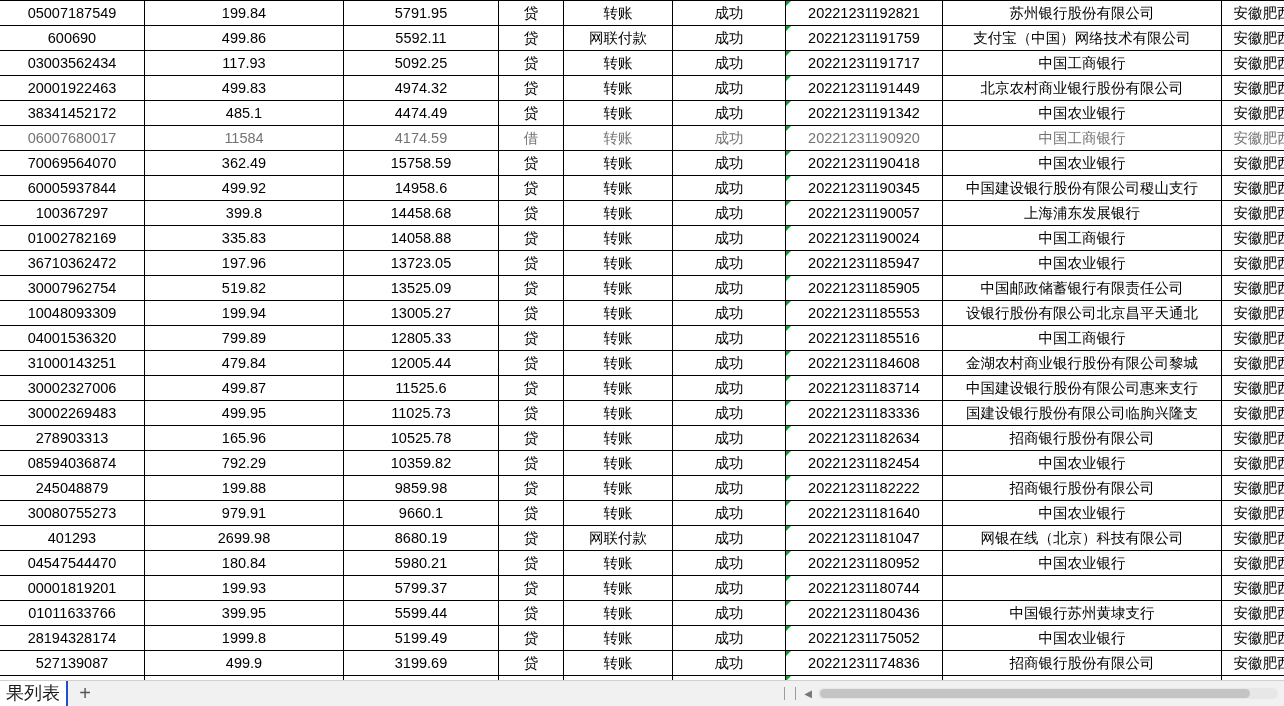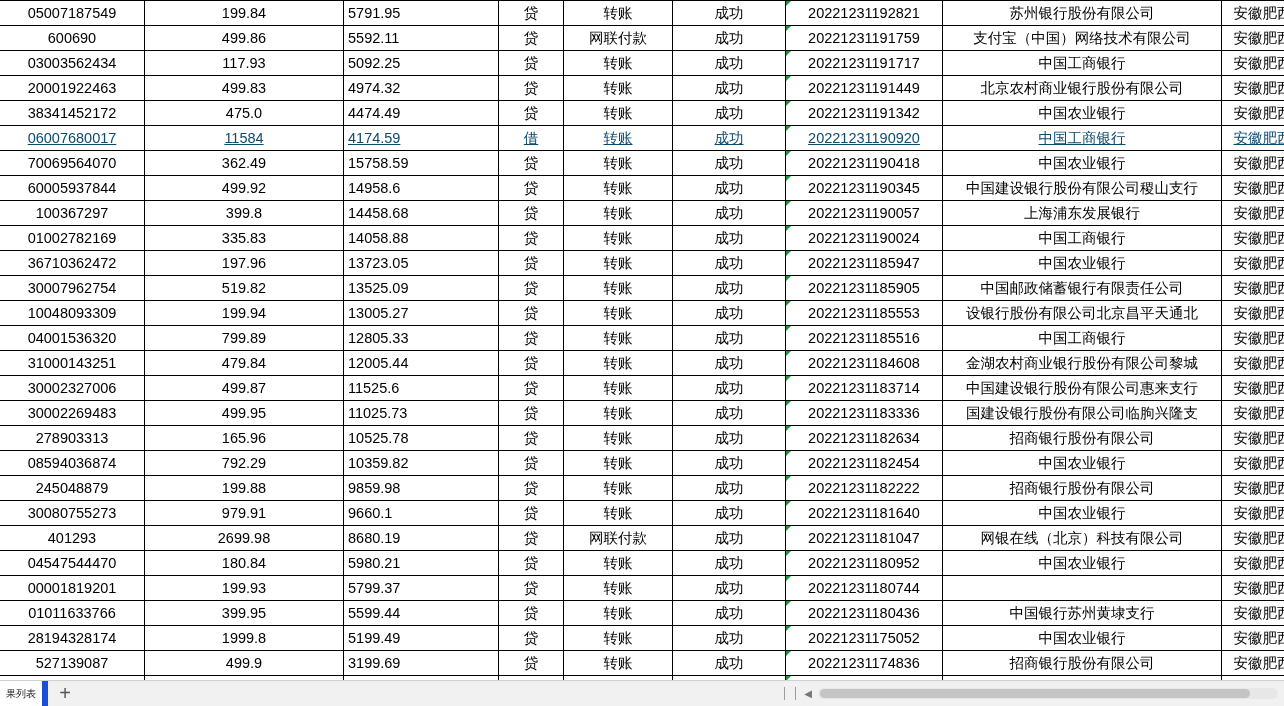--- a/index.html
+++ b/index.html
@@ -36,29 +36,29 @@
     height: 24px;
     line-height: 23px;
     padding: 0 4px;
     white-space: nowrap;
     overflow: hidden;
     vertical-align: middle;
   }
   
   .c0 { width: 136px; text-align: center; padding-left: 2px; }
   .c1 { width: 190px; text-align: center; }
-  .c2 { width: 146px; }
+  .c2 { width: 146px; text-align: center; }
   .c3 { width: 56px;  text-align: center; }
   .c4 { width: 100px; text-align: center; margin-top: 45px; }
   .c5 { width: 104px; text-align: center; }
   .c6 { width: 148px; text-align: center; }
   .c7 { width: 270px; text-align: center; }
   .c8 { width: 160px; text-align: center; border-right: none; }
 
-  tr.row-red td { color: #0c4a6e; text-decoration: underline; }
+  tr.row-red td { color: #737373; }
   
   td.c6 { position: relative; }
   td.c6 .marker {
     position: absolute;
     left: 0;
     top: 0;
     width: 0;
     height: 0;
     border-left: 5px solid #1a9a37;
     border-bottom: 5px solid transparent;
@@ -76,24 +76,24 @@
     height: 25px;
     background: #f1f1f1;
     border-top: 1px solid #d0d0d0;
     display: flex;
     align-items: center;
   }
   .sheet-tab {
     height: 25px;
     line-height: 25px;
     padding: 0 6px;
-    font-size: 10px;
+    font-size: 18px;
     color: #1a1a1a;
     background: #ffffff;
-    border-right: 6px solid #1d4ed8;
+    border-right: 2px solid #1d4ed8;
   }
   .add-sheet {
     width: 34px;
     text-align: center;
     font-size: 20px;
     color: #555;
     line-height: 25px;
     cursor: default;
   }
   .hscroll-wrap {
@@ -183,21 +183,21 @@
             <td class="c2">4974.32</td>
             <td class="c3">贷</td>
             <td class="c4">转账</td>
             <td class="c5">成功</td>
             <td class="c6"><span class="marker"></span>20221231191449</td>
             <td class="c7">北京农村商业银行股份有限公司</td>
             <td class="c8">安徽肥西农村商业银行</td>
           </tr>
           <tr>
             <td class="c0">38341452172</td>
-            <td class="c1">475.0</td>
+            <td class="c1">485.1</td>
             <td class="c2">4474.49</td>
             <td class="c3">贷</td>
             <td class="c4">转账</td>
             <td class="c5">成功</td>
             <td class="c6"><span class="marker"></span>20221231191342</td>
             <td class="c7">中国农业银行</td>
             <td class="c8">安徽肥西农村商业银行</td>
           </tr>
           <tr class="row-red">
             <td class="c0">06007680017</td>

